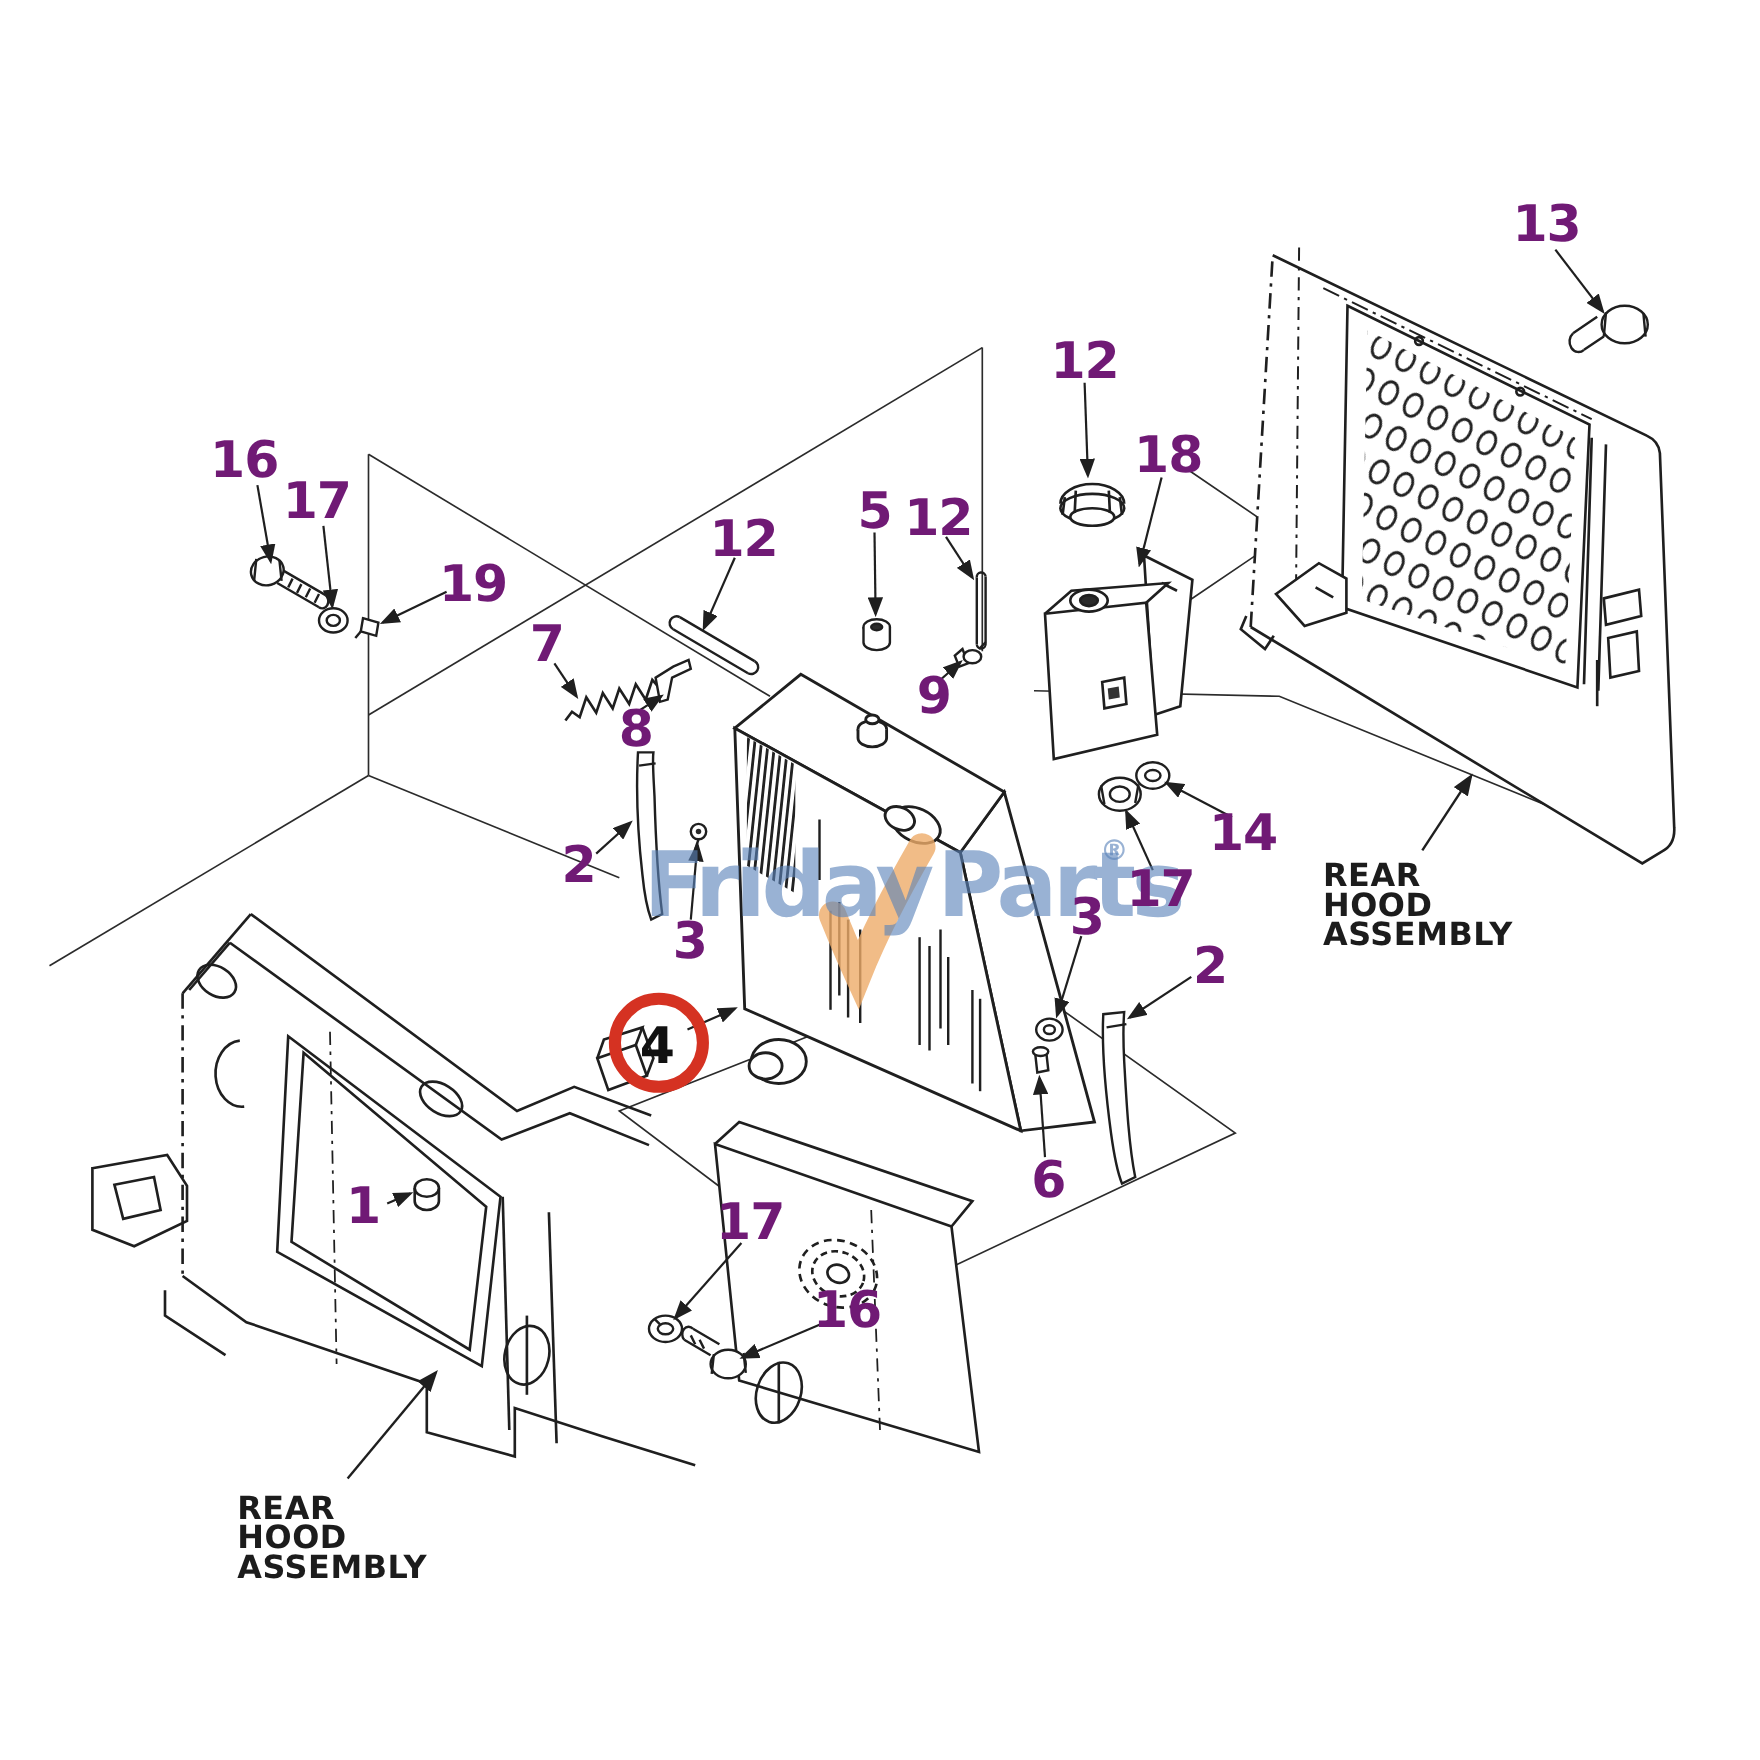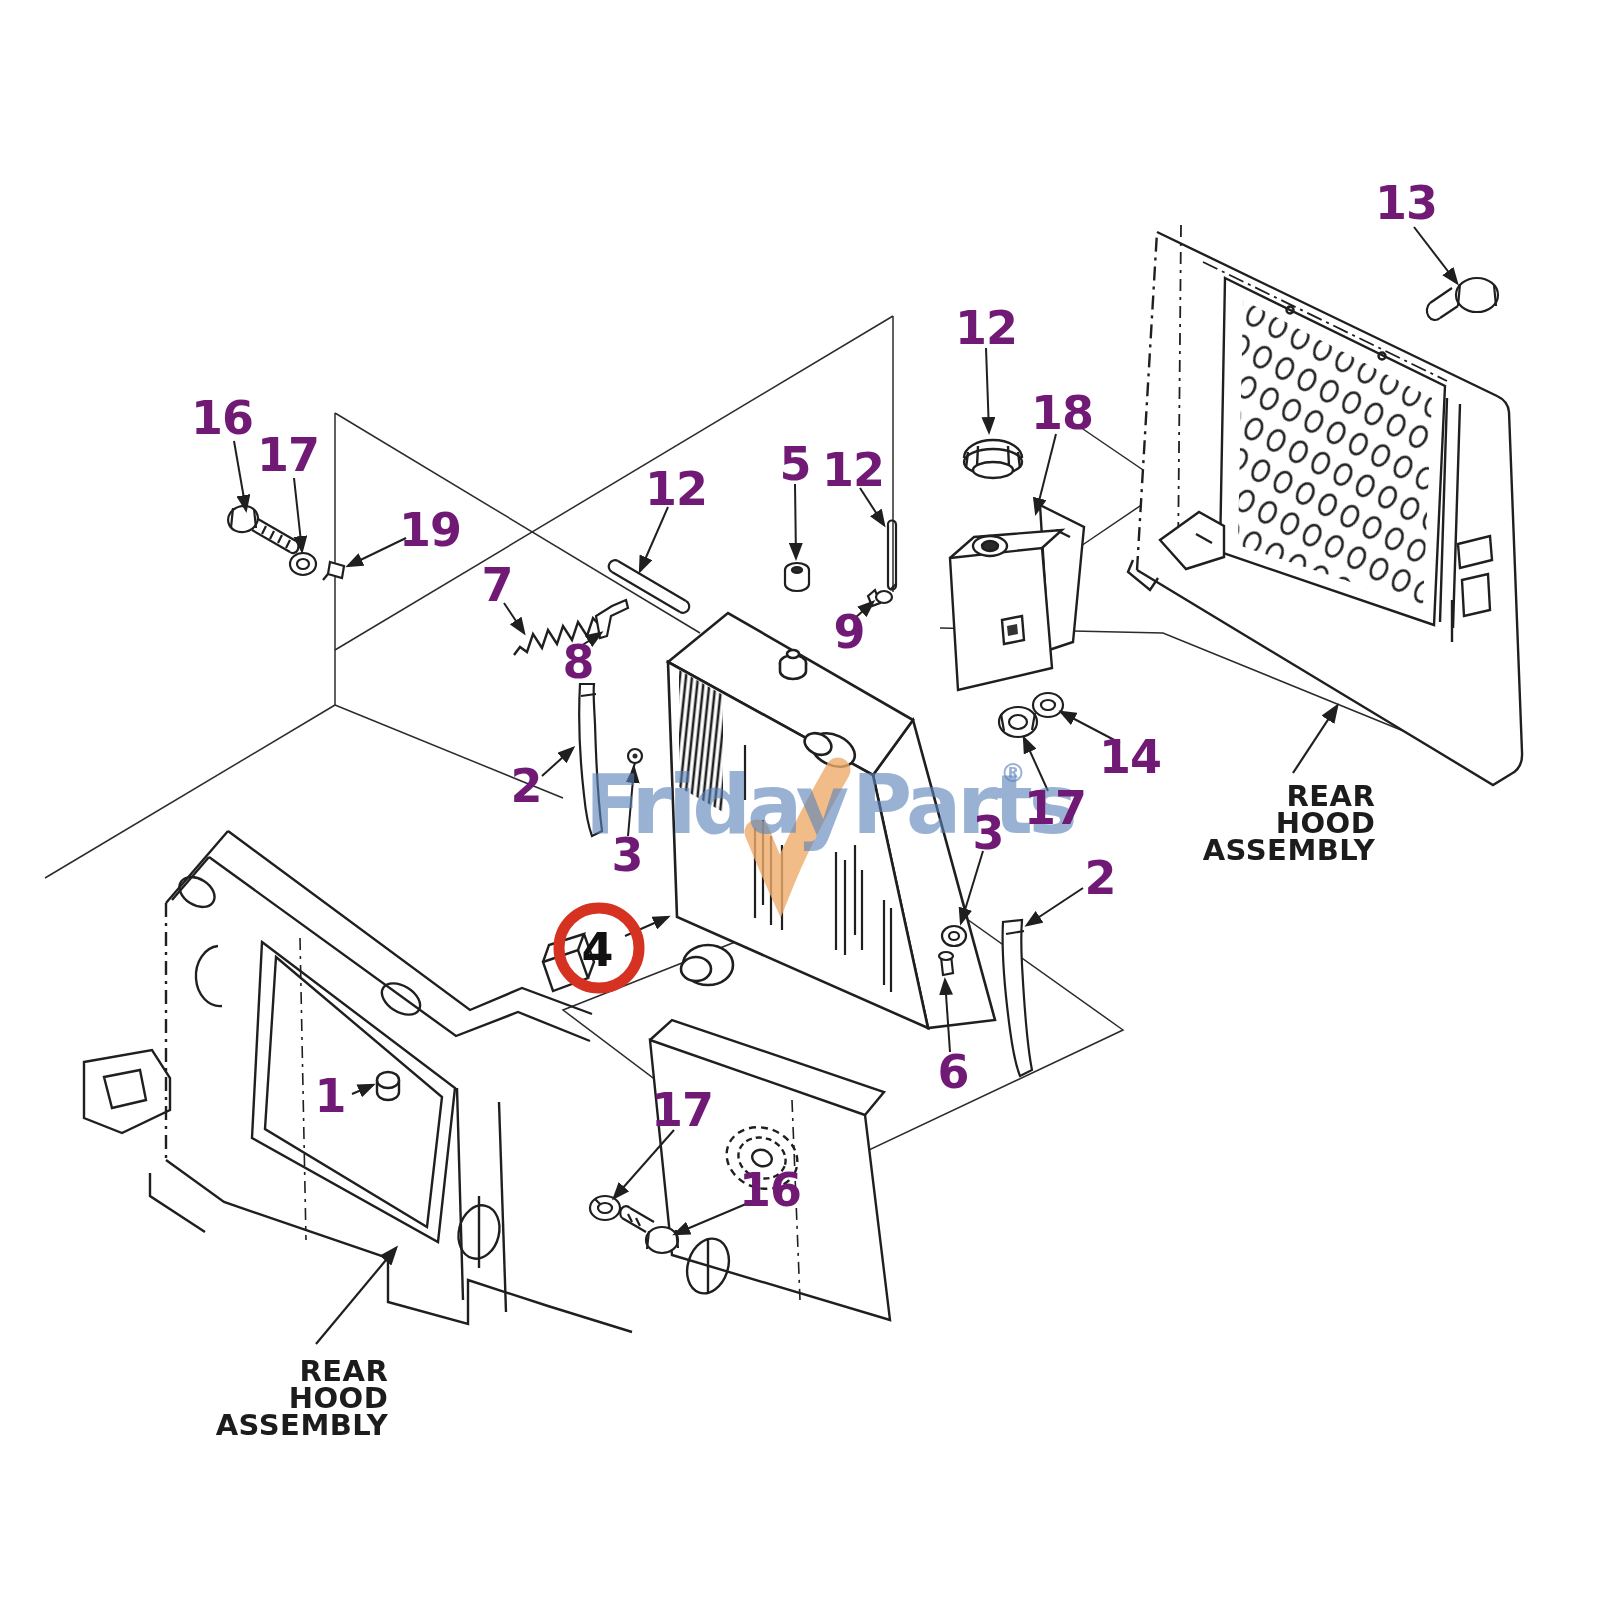--- a/index.html
+++ b/index.html
@@ -3,21 +3,21 @@
 <meta charset="utf-8">
 <style>
   html,body{margin:0;padding:0;background:#fff;}
   .stage{position:relative;width:1600px;height:1600px;background:#fff;overflow:hidden;
          font-family:"DejaVu Sans","Liberation Sans",sans-serif;}
   .stage svg{position:absolute;left:0;top:0;}
   .callout{position:absolute;transform:translate(-50%,-50%);font-weight:bold;font-size:46px;
            color:#701a75;letter-spacing:-1px;line-height:1;}
   .callout.red{color:#111;}
   .asmlabel{position:absolute;transform:translate(-50%,-50%);font-weight:bold;font-size:29px;
-            color:#1c1c1c;text-align:right;line-height:27px;letter-spacing:0.5px;white-space:pre-line;}
+            color:#1c1c1c;text-align:left;line-height:27px;letter-spacing:0.5px;white-space:pre-line;}
   line,path,polyline,polygon,ellipse,circle{vector-effect:none;}
 </style>
 </head>
 <body>
 
 <div class="stage">
 
 <svg width="1600" height="1600" viewBox="0 0 1600 1600">
   <defs>
     <marker id="arw" markerWidth="9" markerHeight="7" refX="7.5" refY="3.5" orient="auto" markerUnits="strokeWidth">

